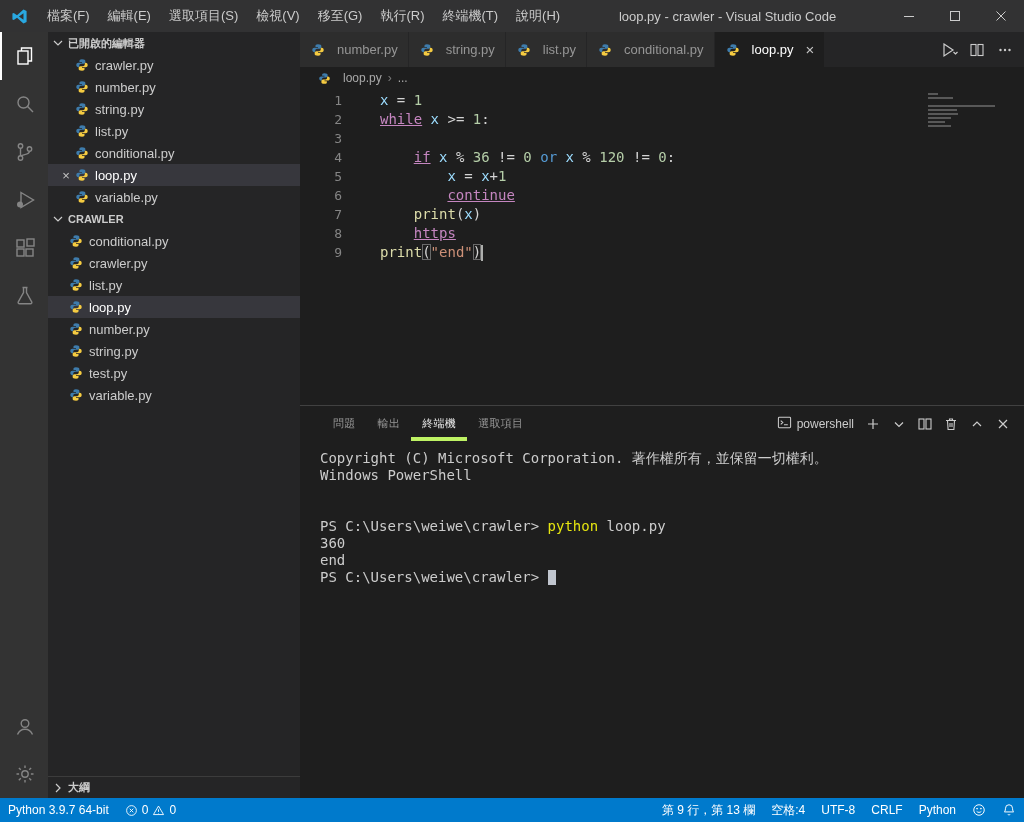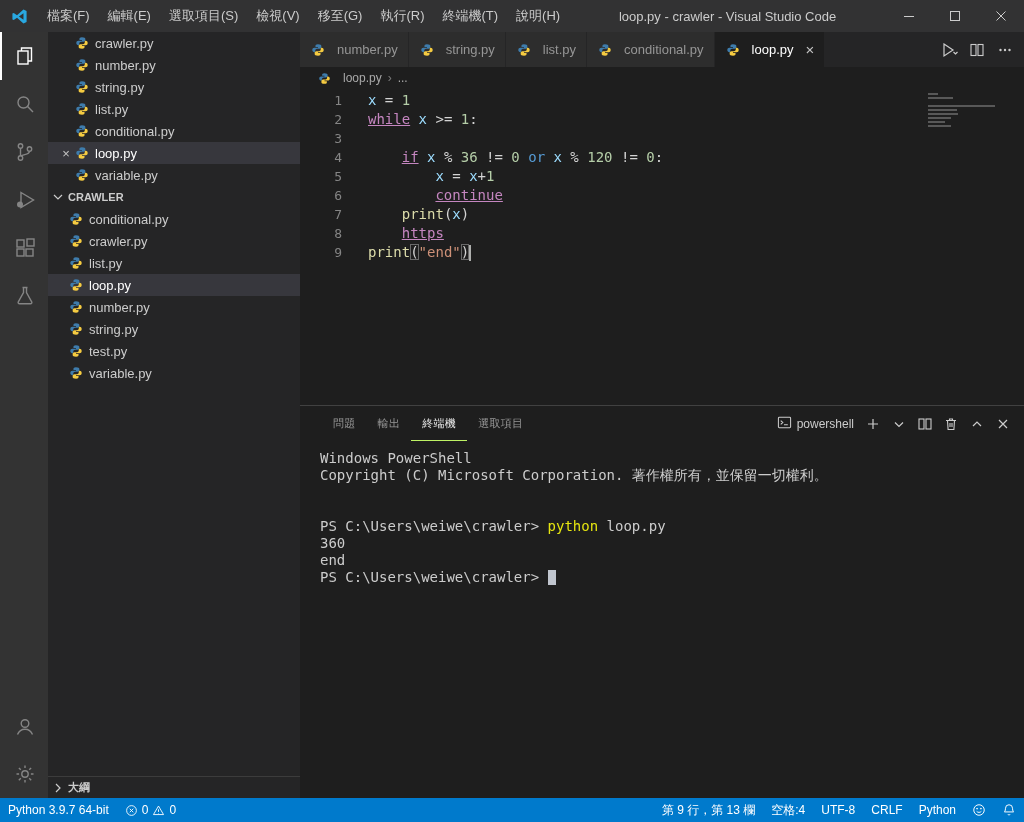--- a/index.html
+++ b/index.html
@@ -50,39 +50,39 @@
   .tab-close{margin-left:6px;color:#C5C5C5;font-size:15px;line-height:1;}
   .tab-actions{margin-left:auto;display:flex;align-items:center;gap:2px;padding-right:6px;color:#CCCCCC;}
   .icon-btn{width:26px;height:26px;display:flex;align-items:center;justify-content:center;cursor:pointer;color:#CCCCCC;}
 
   .breadcrumb{height:22px;flex:none;display:flex;align-items:center;gap:6px;padding-left:16px;font-size:12px;color:#A9A9A9;cursor:pointer;}
   .bc-sep{color:#7A7A7A;}
 
   .editor{flex:1;position:relative;overflow:hidden;font-family:"DejaVu Sans Mono",monospace;font-size:14px;padding-top:2px;}
   .code-line{display:flex;height:19px;line-height:19px;white-space:pre;}
   .ln{width:42px;flex:none;text-align:right;color:#858585;font-size:13px;}
-  .ct{margin-left:26px;}
+  .ct{margin-left:38px;}
   .tk-p{color:var(--plain,#D4D4D4);}
   .tk-v{color:var(--variable,#9CDCFE);}
   .tk-n{color:var(--number,#B5CEA8);}
   .tk-k{color:var(--keyword,#C586C0);text-decoration:underline;}
   .tk-b{color:var(--keyword_operator,#569CD6);}
   .tk-f{color:var(--function,#DCDCAA);}
   .tk-s{color:var(--string,#CE9178);}
   .tk-x{color:var(--plain,#D4D4D4);outline:1px solid #696969;outline-offset:-1px;}
   .caret{display:inline-block;width:2px;height:16px;background:#AEAFAD;vertical-align:middle;}
   .minimap{position:absolute;top:4px;right:16px;width:80px;display:flex;flex-direction:column;gap:2px;}
   .mm-line{height:2px;background:rgba(210,210,210,.32);}
 
   
   .panel{height:393px;flex:none;display:flex;flex-direction:column;background:var(--editor_bg,#1E1E1E);border-top:1px solid #414141;}
   .panel-header{height:35px;flex:none;display:flex;align-items:center;padding:0 10px 0 22px;}
   .panel-tabs{display:flex;height:35px;}
   .panel-tab{padding:0 11px;line-height:35px;font-size:11px;color:#969696;cursor:pointer;letter-spacing:.3px;}
-  .panel-tab.active{color:#E7E7E7;border-bottom:1px solid #bef264;}
+  .panel-tab.active{color:#E7E7E7;border-bottom:4px solid #bef264;}
   .panel-actions{margin-left:auto;display:flex;align-items:center;gap:4px;}
   .shell-label{display:flex;align-items:center;gap:5px;font-size:12px;color:#CCCCCC;cursor:pointer;margin-right:4px;}
   .panel-actions .icon-btn{width:22px;height:22px;}
   .terminal{flex:1;padding:9px 0 0 20px;font-family:"DejaVu Sans Mono",monospace;font-size:14px;line-height:17px;overflow:hidden;}
   .term-line{white-space:pre;min-height:17px;}
   .tt-t{color:#CCCCCC;}
   .tt-y{color:var(--terminal_command,#E5E510);}
   .term-cursor{display:inline-block;width:8px;height:15px;background:#C0C5CE;vertical-align:text-bottom;}
 
   
@@ -186,20 +186,28 @@
       <div class="ab-item">
         <svg width="24" height="24" viewBox="0 0 24 24" fill="none" stroke="currentColor" stroke-width="1.4">
             <circle cx="12" cy="12" r="3.2"></circle>
             <path d="M12 3.5v2.6M12 17.9v2.6M3.5 12h2.6M17.9 12h2.6M5.9 5.9l1.9 1.9M16.2 16.2l2 2M18.1 5.9l-1.9 1.9M7.8 16.2l-2 2"></path>
           </svg>
       </div>
     </div>
 
     <div class="sidebar">
 
+      <div class="section-header">
+        <span class="chev">
+            <svg width="16" height="16" viewBox="0 0 16 16" fill="none" stroke="currentColor" stroke-width="1.2">
+              <path d="M4 6l4 4 4-4"></path>
+            </svg>
+          </span>
+        <span>已開啟的編輯器</span>
+      </div>
       <div id="open-editors-list">
           <div class="row oe-row">
             <span class="close-x">×</span>
             <span class="pyicon">
               <svg viewBox="0 0 16 16" width="14" height="14">
                 <path d="M7.9 1.5c-2.1 0-2.8.9-2.8 2v1.2h2.9v.8H3.8c-1.2 0-2.3 1-2.3 2.6 0 1.6 1.1 2.5 2.3 2.5h1V9c0-1.3 1.1-2.3 2.3-2.3h2.8c1 0 1.9-.9 1.9-2V3.5c0-1.1-1-2-3.9-2z" fill="#3E7CAC"></path>
                 <path d="M8.1 14.5c2.1 0 2.8-.9 2.8-2v-1.2H8v-.8h4.2c1.2 0 2.3-1 2.3-2.6 0-1.6-1.1-2.5-2.3-2.5h-1V7c0 1.3-1.1 2.3-2.3 2.3H6.1c-1 0-1.9.9-1.9 2v1.2c0 1.1 1 2 3.9 2z" fill="#F5CB41"></path>
               </svg>
             </span>
             <span class="fname">crawler.py</span>
@@ -513,22 +521,22 @@
                 </svg>
               </span>
             <span class="icon-btn">
                 <svg width="16" height="16" viewBox="0 0 16 16" fill="none" stroke="currentColor" stroke-width="1.2">
                   <path d="M4 4l8 8M12 4l-8 8"></path>
                 </svg>
               </span>
           </div>
         </div>
         <div class="terminal" id="terminal">
+            <div class="term-line"><span class="tt-t">Copyright (C) Microsoft Corporation. 著作權所有，並保留一切權利。</span></div>
             <div class="term-line"><span class="tt-t">Windows PowerShell</span></div>
-            <div class="term-line"><span class="tt-t">Copyright (C) Microsoft Corporation. 著作權所有，並保留一切權利。</span></div>
             <div class="term-line">&nbsp;</div>
             <div class="term-line">&nbsp;</div>
             <div class="term-line"><span class="tt-t">PS C:\Users\weiwe\crawler&gt; </span><span class="tt-y">python</span><span class="tt-t"> loop.py</span></div>
             <div class="term-line"><span class="tt-t">360</span></div>
             <div class="term-line"><span class="tt-t">end</span></div>
             <div class="term-line"><span class="tt-t">PS C:\Users\weiwe\crawler&gt; </span><span class="term-cursor"></span></div>
           </div>
       </div>
 
     </div>

